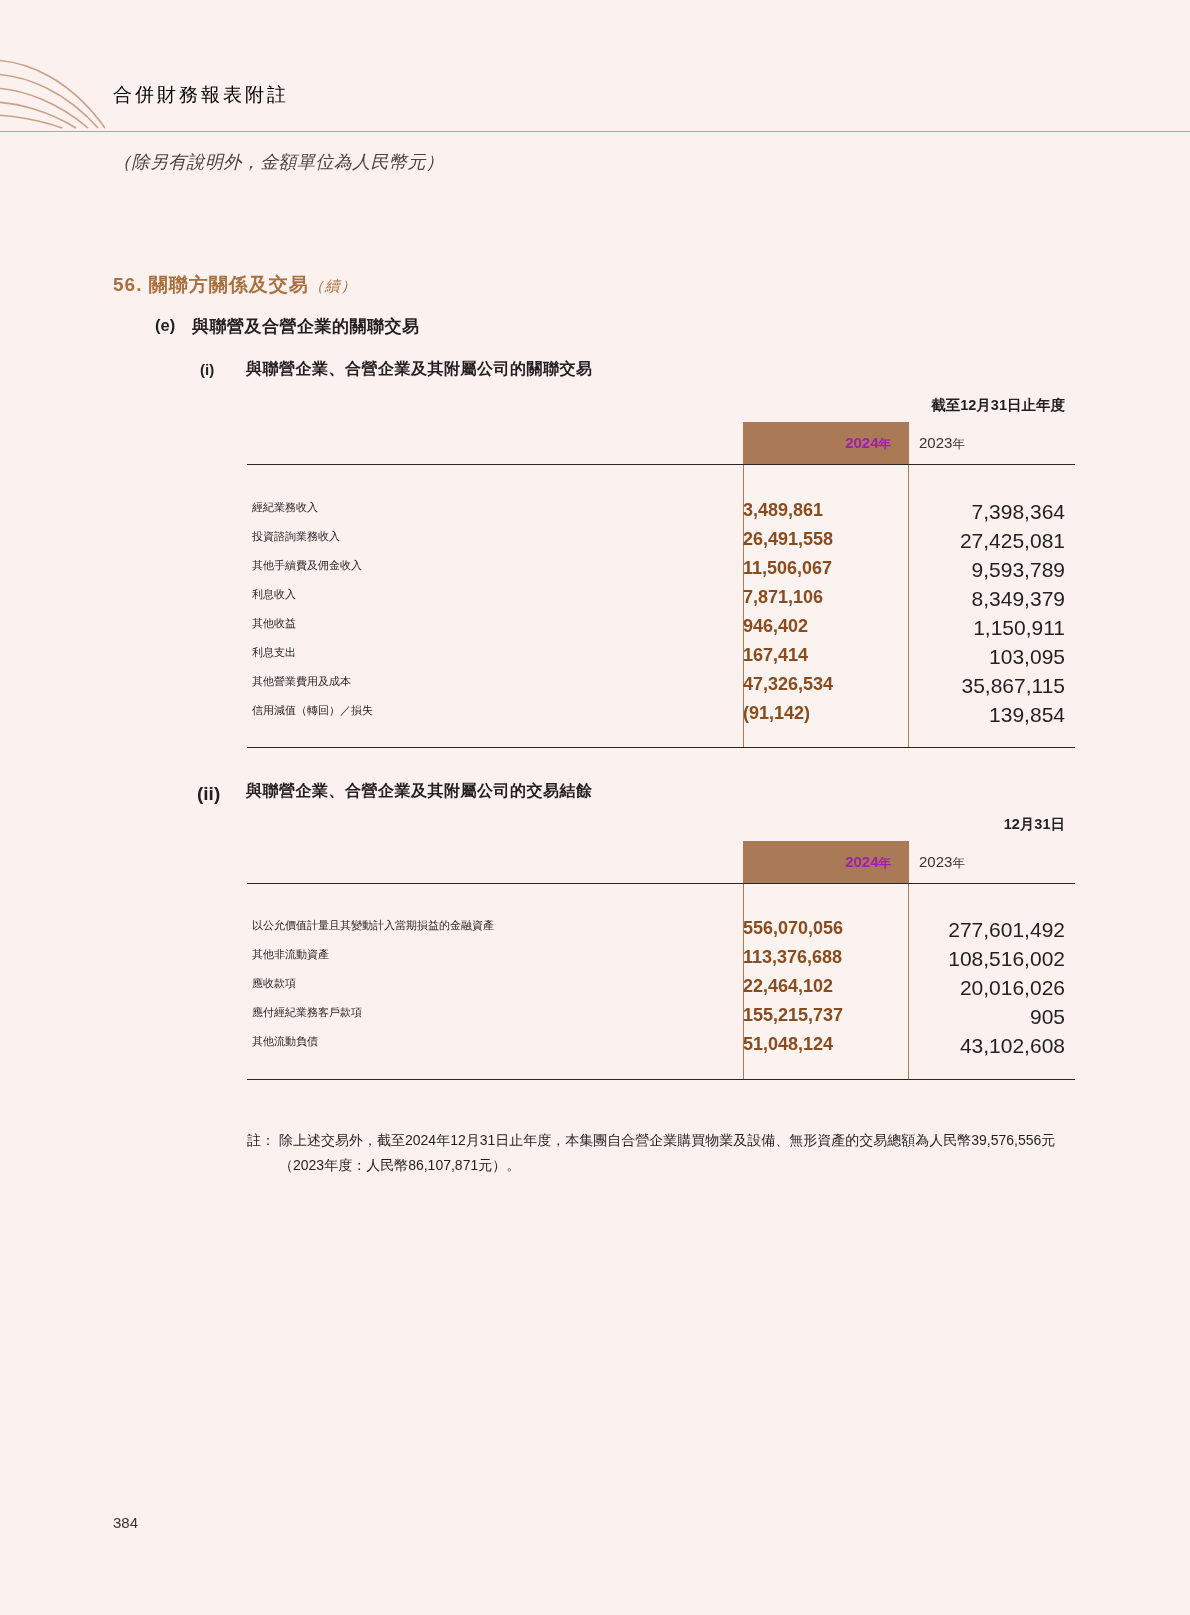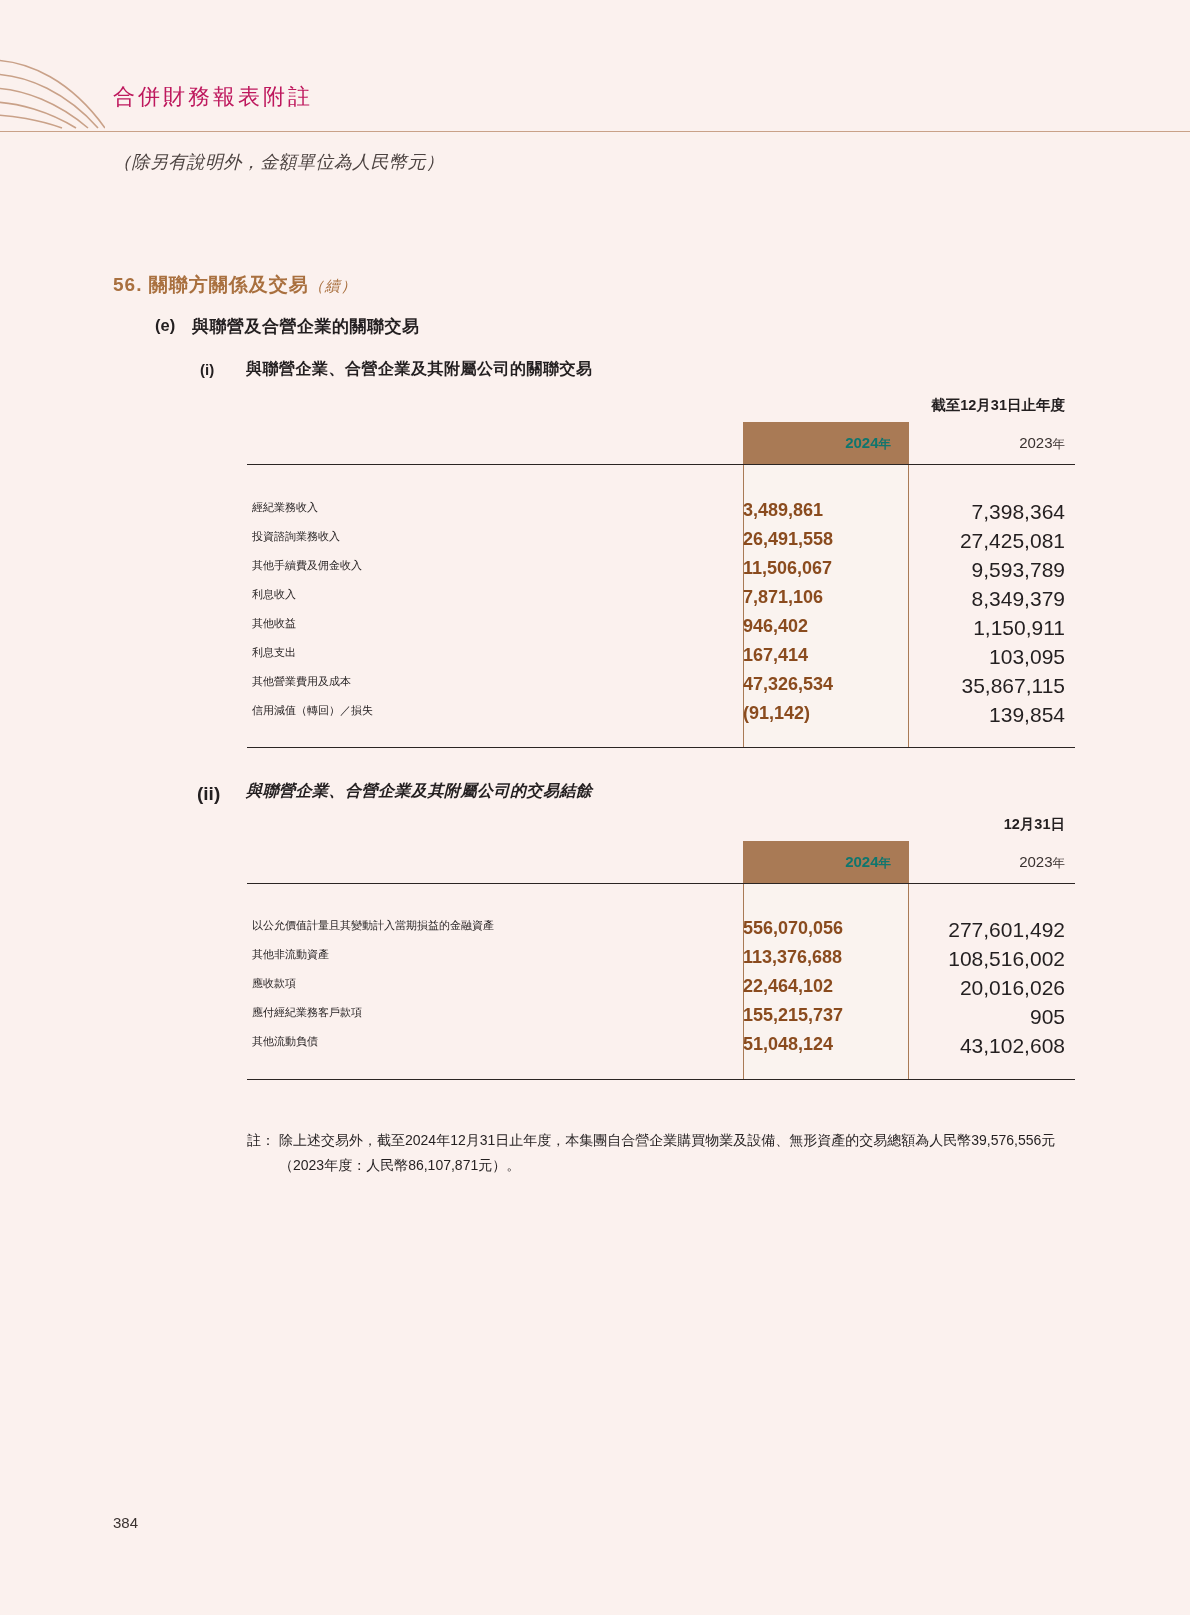--- a/index.html
+++ b/index.html
@@ -41,23 +41,23 @@
     position: absolute;
     left: -10px;
     top: 52px;
     width: 115px;
     height: 78px;
   }
   .header-title {
     position: absolute;
     left: 113px;
     top: 82px;
-    font-size: 22px;
+    font-size: 19px;
     letter-spacing: 3px;
-    color: #be185d;
+    color: #000000;
     font-family: "DejaVu Serif", serif;
     white-space: nowrap;
   }
   .header-note {
     position: absolute;
     left: 113px;
     top: 150px;
     font-size: 18px;
     color: #4c4341;
     font-style: italic;
@@ -124,21 +124,20 @@
     white-space: nowrap;
   }
   .sub-ii-text {
     position: absolute;
     left: 246px;
     top: 781px;
     font-size: 16px;
     font-weight: bold;
     letter-spacing: 0.5px;
     white-space: nowrap;
-    font-style: italic;
   }
 
   
   .tbl {
     position: absolute;
     left: 247px;
     width: 828px;
   }
   .tbl-1 { top: 396px; }
   .tbl-2 { top: 815px; }
@@ -160,32 +159,31 @@
   .hdr-hl-cell {
     top: 26px;
     height: 42px;
   }
   .hdr-y1 {
     position: absolute;
     left: 496px;
     width: 148px;
     top: 38px;
     text-align: right;
-    color: #0f766e;
+    color: #a21caf;
     font-size: 15px;
     font-weight: bold;
     white-space: nowrap;
   }
   .hdr-y1 .suffix { font-size: 12.5px; font-weight: bold; }
   .hdr-y2 {
     position: absolute;
     left: 672px;
     width: 146px;
     top: 38px;
-    text-align: right;
     font-size: 15px;
     color: #3a3230;
     white-space: nowrap;
   }
   .hdr-y2 .suffix { font-size: 12.5px; }
 
   .rule-top {
     position: absolute;
     left: 0;
     top: 68px;

